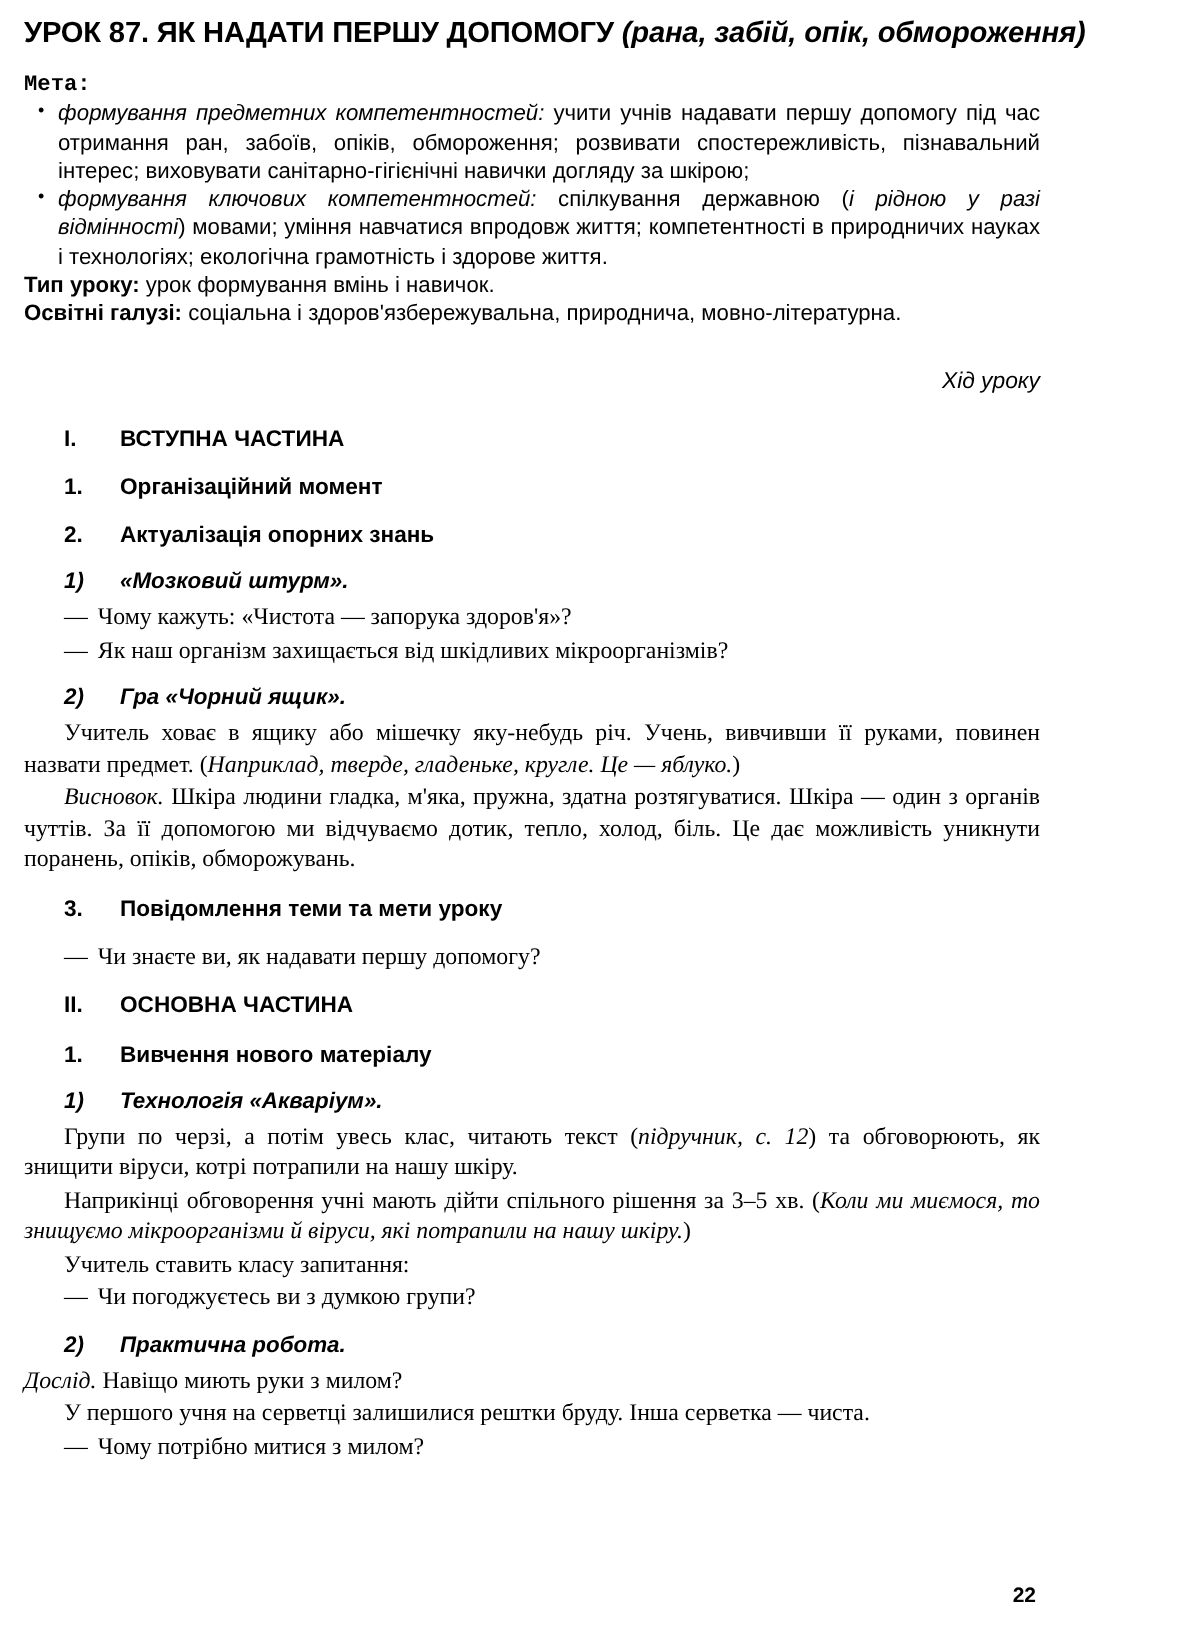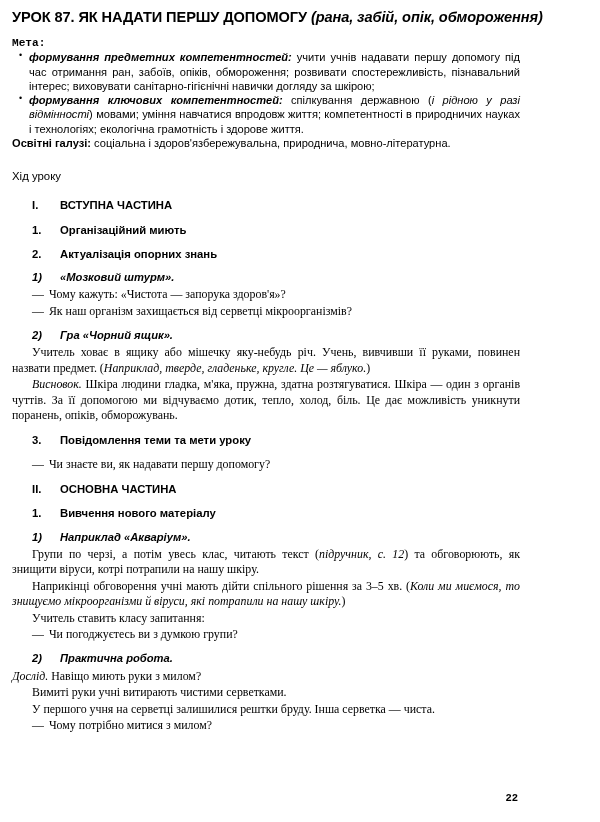--- a/index.html
+++ b/index.html
@@ -76,35 +76,36 @@
     line-height: 1.29;
   }
   ul.meta-list > li::before {
     content: "\2022";
     position: absolute;
     left: 7px;
     top: -0.5px;
     font-size: 9px;
   }
   .bi {
-    font-weight: bold;
+    font-weight: normal;
     font-style: italic;
     margin-top: 31px;
   }
   .it {
     font-style: italic;
     margin-top: 19px;
   }
 
   
   .course-heading {
     font-family: "Liberation Sans", sans-serif;
     font-size: 11.4px;
-    text-align: left;
+    text-align: right;
     margin: 20px 0 16px 0;
+    font-style: italic;
   }
 
   
   .body-section {
     font-family: "Liberation Serif", serif;
     font-size: 11.6px;
     line-height: 1.26;
   }
 
   
@@ -161,21 +162,21 @@
   }
   .para.no-indent {
     text-indent: 0;
   }
 
   
   .page-number {
     position: absolute;
     right: 14px;
     bottom: 18px;
-    font-family: Liberation Mono, monospace;
+    font-family: Liberation Sans, sans-serif;
     font-weight: bold;
     font-size: 10.5px;
     text-align: right;
   }
 </style>
 </head>
 <body>
 
 <div class="page">
 
@@ -190,55 +191,58 @@
     <ul class="meta-list">
       <li>
         <span class="bi">формування предметних компетентностей:</span><span> учити учнів надавати першу допомогу під час отримання ран, забоїв, опіків, обмороження; розвивати спостережливість, пізнавальний інтерес; виховувати санітарно-гігієнічні навички догляду за шкірою;</span>
       </li>
       <li>
         <span class="bi">формування ключових компетентностей:</span><span> спілкування державною (</span><span class="it">і рідною у разі відмінності</span><span>) мовами; уміння навчатися впродовж життя; компетентності в природничих науках і технологіях; екологічна грамотність і здорове життя.</span>
       </li>
     </ul>
 
 
+    <div class="meta-line">
+      <span class="meta-label">Тип уроку:</span><span> урок формування вмінь і навичок.</span>
+    </div>
 
     <div class="meta-line">
       <span class="meta-label">Освітні галузі:</span><span> соціальна і здоров'язбережувальна, природнича, мовно-літературна.</span>
     </div>
   </div>
 
   <div class="course-heading">Хід уроку</div>
 
   <div class="body-section">
 
     <div class="h-roman">
       <span class="marker">I.</span>
       <span>ВСТУПНА ЧАСТИНА</span>
     </div>
 
     <div class="h-num">
       <span class="marker">1.</span>
-      <span>Організаційний миють</span>
+      <span>Організаційний момент</span>
     </div>
 
     <div class="h-num">
       <span class="marker">2.</span>
       <span>Актуалізація опорних знань</span>
     </div>
 
     <div class="h-sub">
       <span class="marker">1)</span>
       <span>«Мозковий штурм».</span>
     </div>
 
     <div class="dash-line">
       <span class="dash">—</span><span>Чому кажуть: «Чистота — запорука здоров'я»?</span>
     </div>
     <div class="dash-line">
-      <span class="dash">—</span><span>Як наш організм захищається від серветці мікроорганізмів?</span>
+      <span class="dash">—</span><span>Як наш організм захищається від шкідливих мікроорганізмів?</span>
     </div>
 
     <div class="h-sub">
       <span class="marker">2)</span>
       <span>Гра «Чорний ящик».</span>
     </div>
 
     <p class="para"><span>Учитель ховає в ящику або мішечку яку-небудь річ. Учень, вивчивши її руками, повинен назвати предмет. (</span><span class="it">Наприклад, тверде, гладеньке, кругле. Це — яблуко.</span><span>)</span></p>
 
     <p class="para"><span class="it">Висновок.</span><span> Шкіра людини гладка, м'яка, пружна, здатна розтягуватися. Шкіра — один з органів чуттів. За її допомогою ми відчуваємо дотик, тепло, холод, біль. Це дає можливість уникнути поранень, опіків, обморожувань.</span></p>
@@ -257,42 +261,41 @@
       <span>ОСНОВНА ЧАСТИНА</span>
     </div>
 
     <div class="h-num">
       <span class="marker">1.</span>
       <span>Вивчення нового матеріалу</span>
     </div>
 
     <div class="h-sub">
       <span class="marker">1)</span>
-      <span>Наприклад «Акваріум».</span>
+      <span>Технологія «Акваріум».</span>
     </div>
 
     <p class="para"><span>Групи по черзі, а потім увесь клас, читають текст (</span><span class="it">підручник, с. 12</span><span>) та обговорюють, як знищити віруси, котрі потрапили на нашу шкіру.</span></p>
 
     <p class="para"><span>Наприкінці обговорення учні мають дійти спільного рішення за 3–5 хв. (</span><span class="it">Коли ми миємося, то знищуємо мікроорганізми й віруси, які потрапили на нашу шкіру.</span><span>)</span></p>
 
     <p class="para">Учитель ставить класу запитання:</p>
 
     <div class="dash-line">
       <span class="dash">—</span><span>Чи погоджуєтесь ви з думкою групи?</span>
     </div>
 
     <div class="h-sub">
       <span class="marker">2)</span>
       <span>Практична робота.</span>
     </div>
 
     <p class="para no-indent"><span class="it">Дослід.</span><span> Навіщо миють руки з милом?</span></p>
 
 
-    <p class="para">Вимиті руки учні витирають чистими серветками.</p>
 
     <p class="para">У першого учня на серветці залишилися рештки бруду. Інша серветка — чиста.</p>
 
     <div class="dash-line">
       <span class="dash">—</span><span>Чому потрібно митися з милом?</span>
     </div>
 
   </div>
 
   <div class="page-number">22</div>

